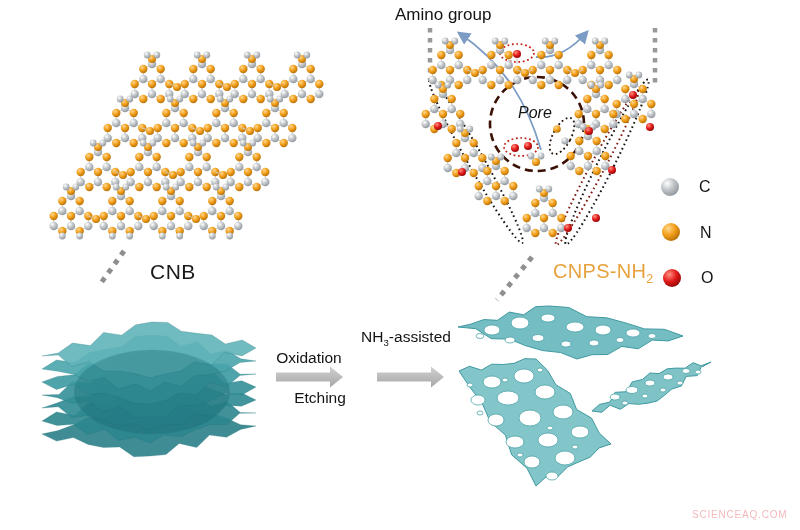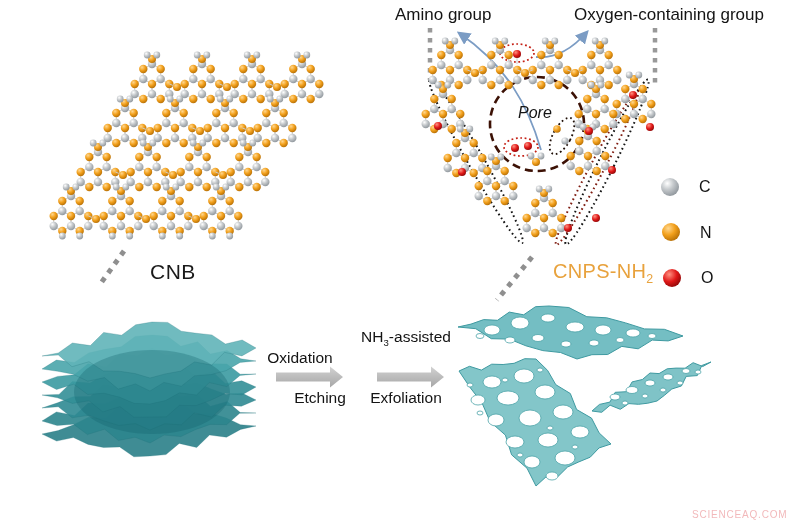--- a/index.html
+++ b/index.html
@@ -805,28 +805,26 @@
         </g>
       </g>
     <g id="layer-legend">
         <circle cx="670" cy="187" r="9" fill="url(#gC)"></circle>
         <circle cx="671" cy="232" r="9" fill="url(#gN)"></circle>
         <circle cx="672" cy="278" r="9" fill="url(#gO)"></circle>
       </g>
   </svg>
 
   <div class="lbl top-label" style="left:395px;top:6px;">Amino group</div>
-  <div class="lbl top-label" style="left:574px;top:6px;">Oxygen-containing group</div>
   <div class="lbl pore-label" style="left:518px;top:104px;">Pore</div>
   <div class="lbl cnb-label" style="left:150px;top:260px;">CNB</div>
   <div class="lbl cnps-label" style="left:553px;top:260px;"><span>CNPS-NH</span><sub>2</sub></div>
 
   <div class="lbl legend-label" style="left:699px;top:178px;">C</div>
   <div class="lbl legend-label" style="left:700px;top:224px;">N</div>
   <div class="lbl legend-label" style="left:701px;top:269px;">O</div>
 
-  <div class="lbl proc-label center" style="left:262px;top:349px;width:76px;">Oxidation</div>
+  <div class="lbl proc-label center" style="left:271px;top:349px;width:76px;">Oxidation</div>
   <div class="lbl proc-label center" style="left:282px;top:389px;width:76px;">Etching</div>
   <div class="lbl proc-label center" style="left:355px;top:328px;width:102px;"><span>NH</span><sub>3</sub><span>-assisted</span></div>
-  <div class="lbl proc-label center" style="left:355px;top:389px;width:102px;">Exfoliation</div>
 
   <div class="lbl watermark" style="left:692px;top:509px;">SCIENCEAQ.COM</div>
 </div>
 
 </body></html>

